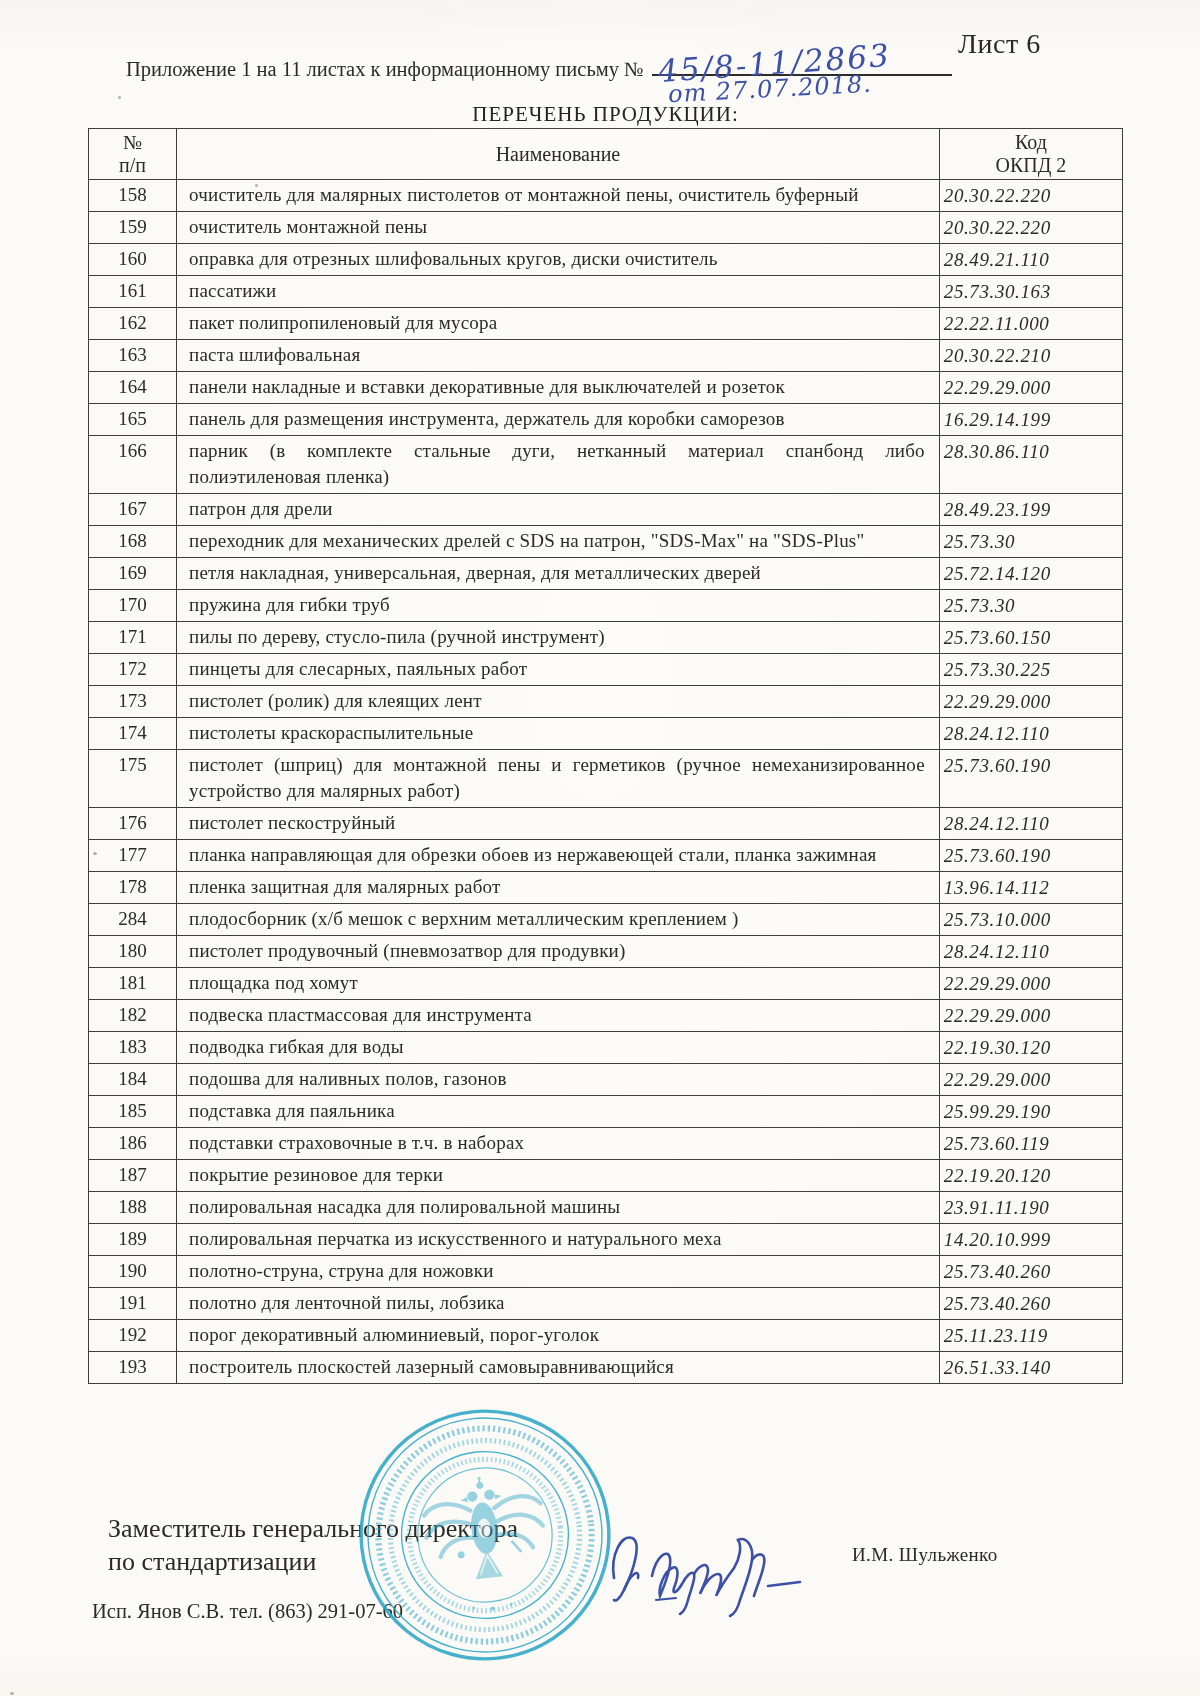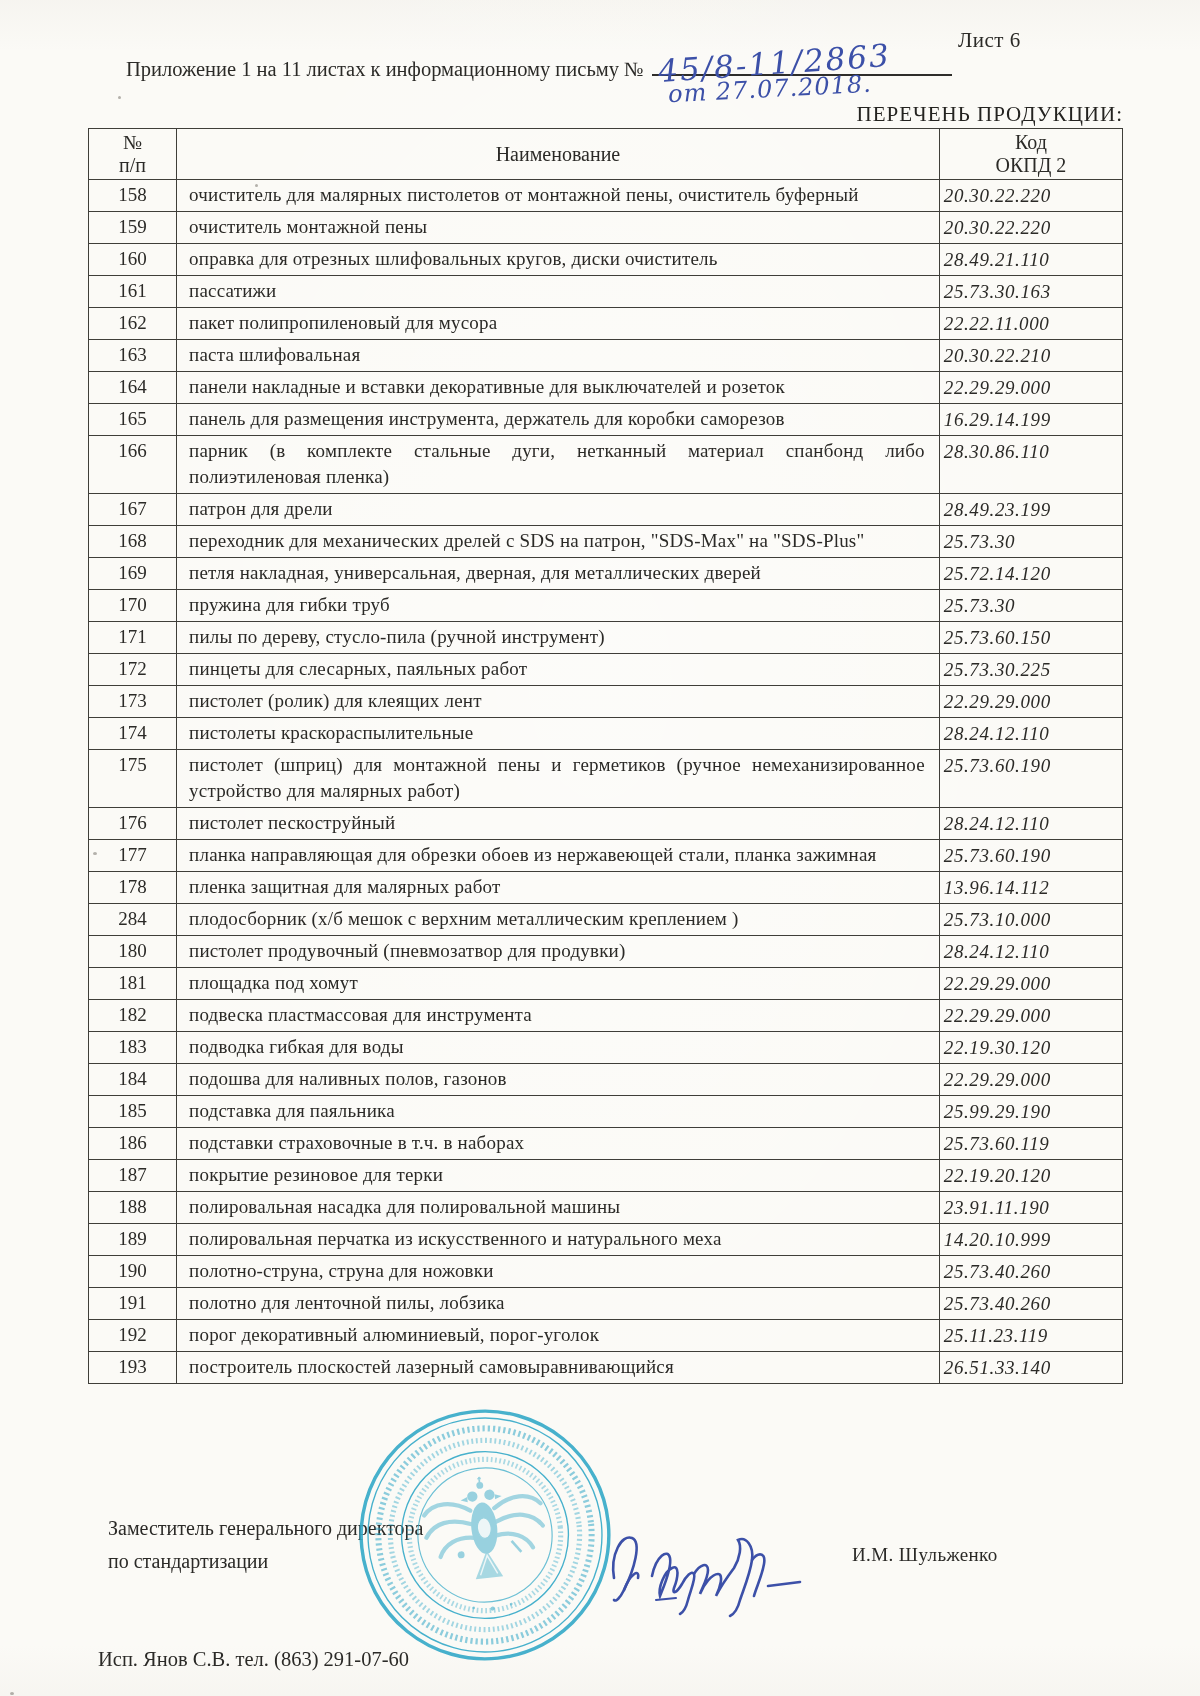--- a/index.html
+++ b/index.html
@@ -12,21 +12,21 @@
   .page{position:absolute;inset:0;}
   
   .page::before{
     content:"";position:absolute;inset:0;pointer-events:none;
     background:
       radial-gradient(ellipse at 50% 40%, rgba(255,255,255,.35), rgba(0,0,0,0) 60%),
       linear-gradient(180deg, rgba(210,205,195,.12), rgba(0,0,0,0) 3%, rgba(0,0,0,0) 97%, rgba(210,205,195,.10));
   }
   .sheet-label{
     position:absolute;top:28px;left:958px;
-    font-size:21px;letter-spacing:.5px;
+    font-size:28px;letter-spacing:.5px;
   }
   .appendix-row{
     position:absolute;top:50px;left:126px;width:1000px;
     font-size:20.5px;white-space:nowrap;
   }
   .number-slot{
     display:inline-block;position:relative;width:300px;height:24px;
     border-bottom:2px solid #2e2d2a;vertical-align:baseline;margin-left:8px;
   }
   .handwritten{
@@ -36,21 +36,21 @@
   .hw-number{
     position:absolute;left:6px;bottom:-7px;font-size:31px;
     transform:rotate(-4deg);letter-spacing:2px;
   }
   .hw-date{
     position:absolute;left:16px;top:25px;font-size:24px;
     transform:rotate(-3deg);letter-spacing:1px;
   }
   .doc-title{
     position:absolute;top:102px;left:88px;width:1035px;
-    text-align:right;font-size:21px;letter-spacing:1px;color:#242320;
+    text-align:center;font-size:21px;letter-spacing:1px;color:#242320;
   }
   table.product-table{
     position:absolute;top:128px;left:88px;width:1035px;
     border-collapse:collapse;table-layout:fixed;
   }
   .product-table th,.product-table td{
     border:1.6px solid #3f3e39;
   }
   .product-table th{
     font-weight:normal;font-size:20px;line-height:23px;
@@ -62,27 +62,27 @@
   .product-table td{
     font-size:19px;line-height:26px;vertical-align:top;
   }
   td.cell-num{text-align:center;padding:2px 4px 2px 4px;}
   td.cell-name{
     text-align:justify;padding:2px 14px 3px 12px;
     letter-spacing:.2px;
   }
   td.cell-code{text-align:left;padding:3px 4px 2px 4px;letter-spacing:.6px;font-style:italic;}
   .footer-position{
-    position:absolute;top:1512px;left:108px;font-size:20px;line-height:33px;
+    position:absolute;top:1512px;left:108px;font-size:26px;line-height:33px;
   }
   .signer-name{
     position:absolute;top:1544px;left:852px;font-size:19px;letter-spacing:.4px;
   }
   .executor-line{
-    position:absolute;top:1600px;left:98px;font-size:20.5px;margin-top:48px;
+    position:absolute;top:1600px;left:92px;font-size:20.5px;
   }
   .stamp{
     position:absolute;left:352px;top:1406px;width:266px;height:258px;
     opacity:.88;transform:rotate(-6deg);
   }
   .signature-svg{
     position:absolute;left:600px;top:1512px;width:215px;height:110px;
   }
   .speck{position:absolute;background:#6b675f;border-radius:50%;opacity:.5;}
 </style>

